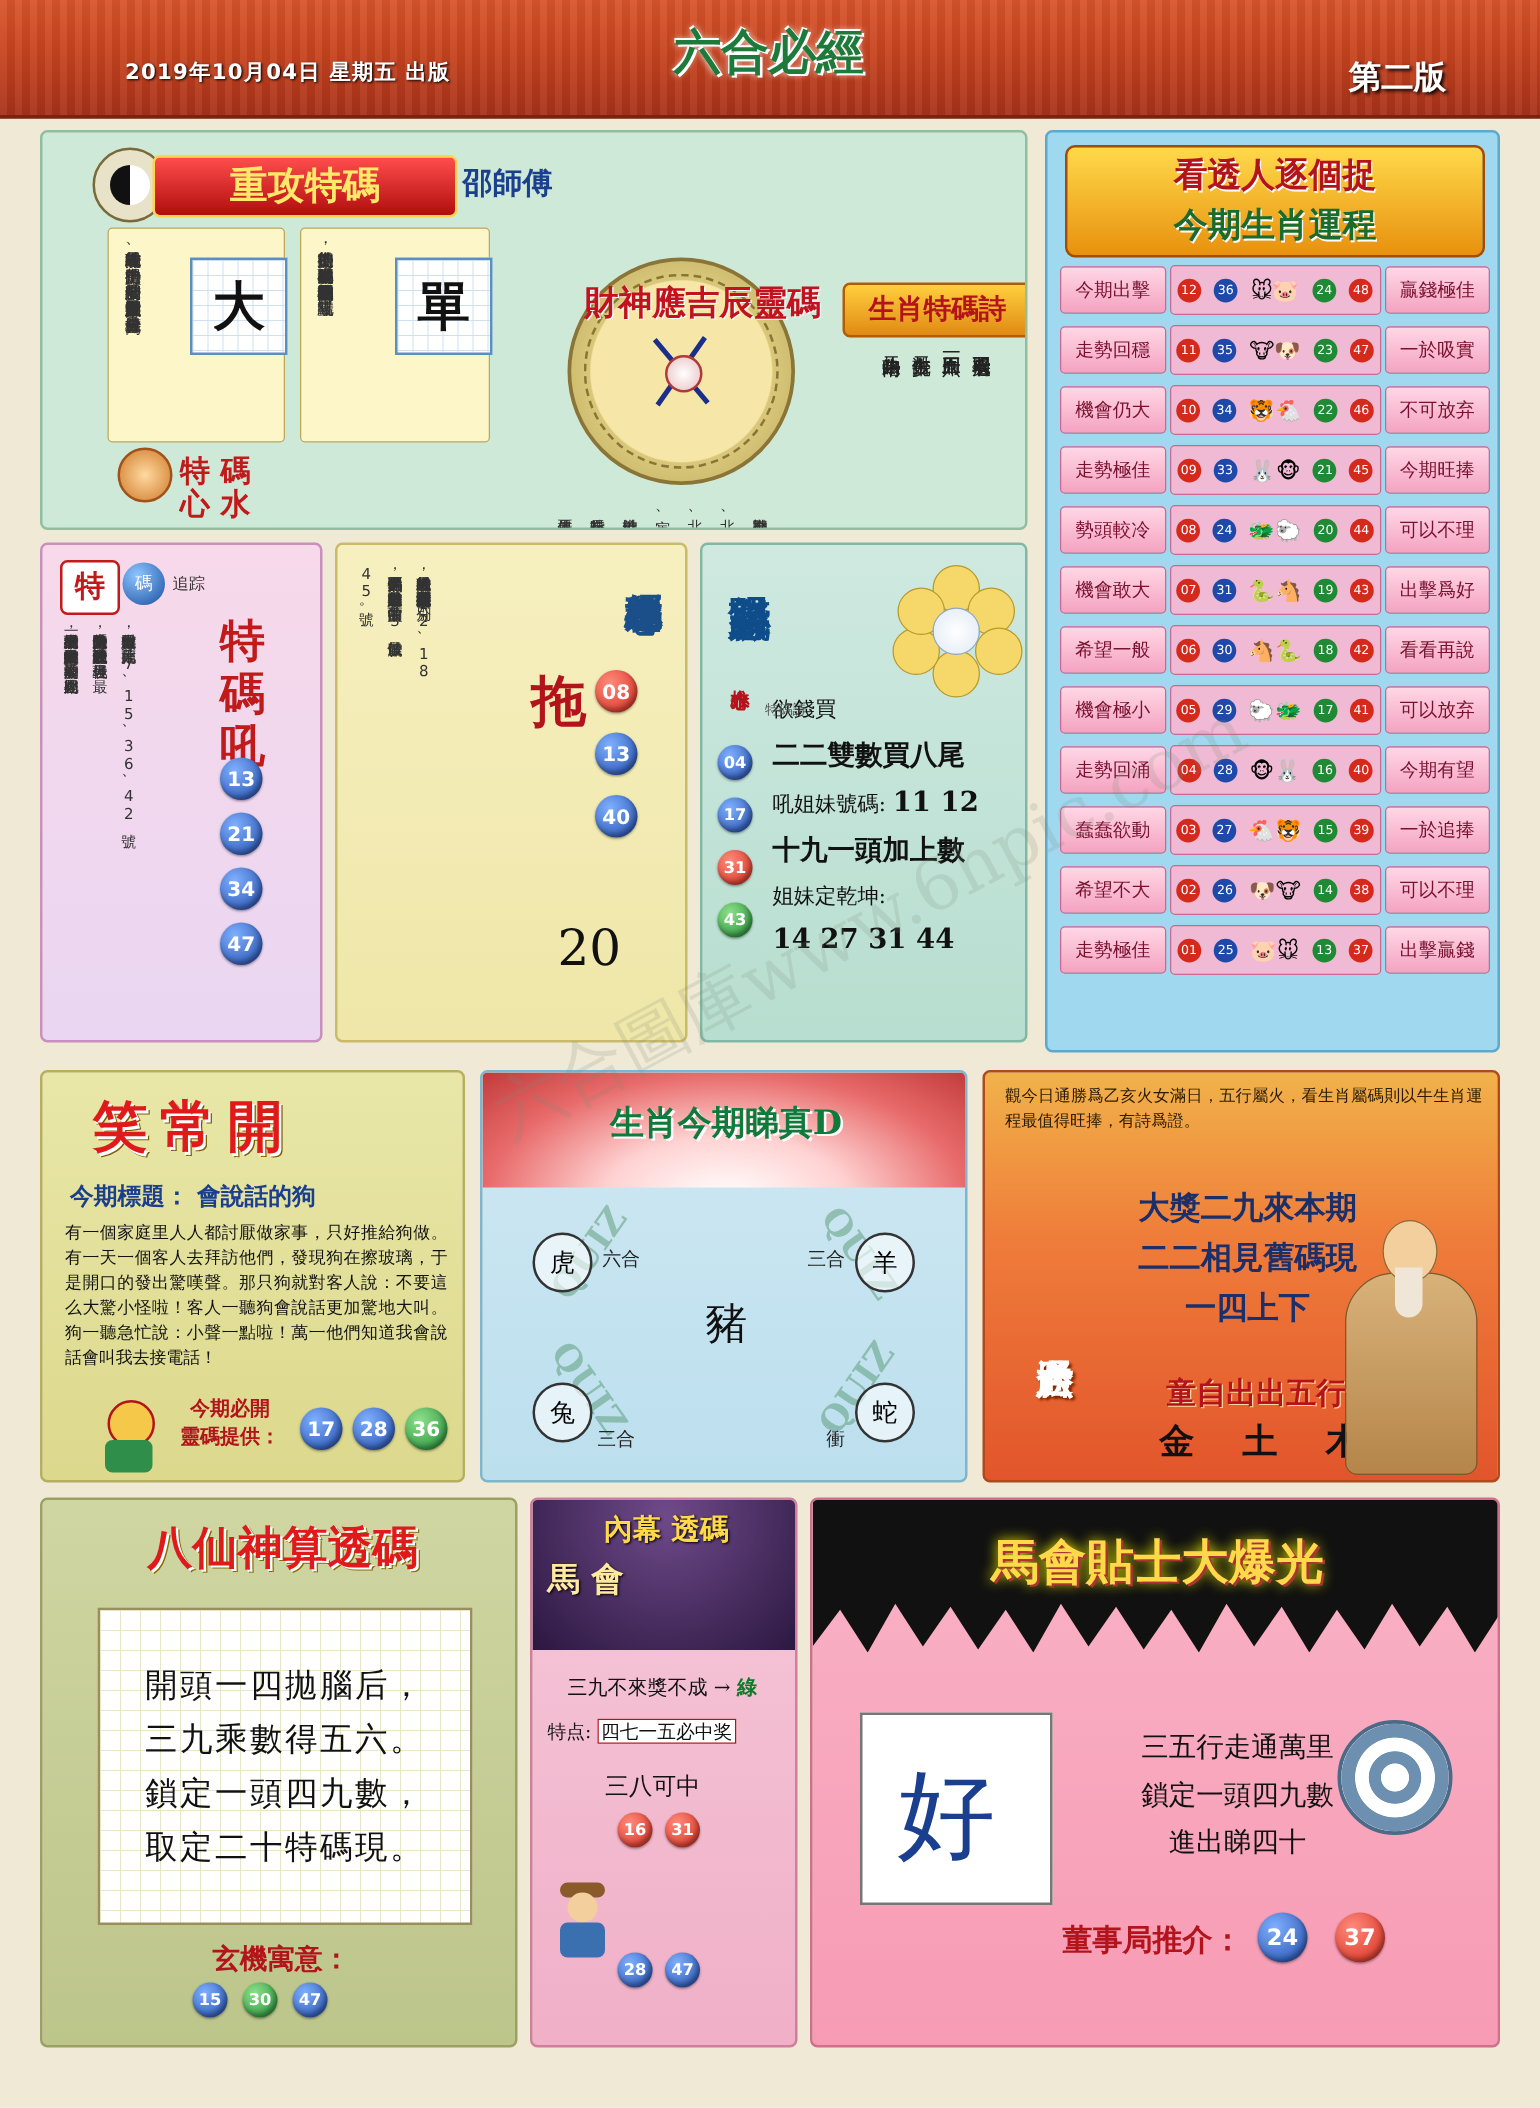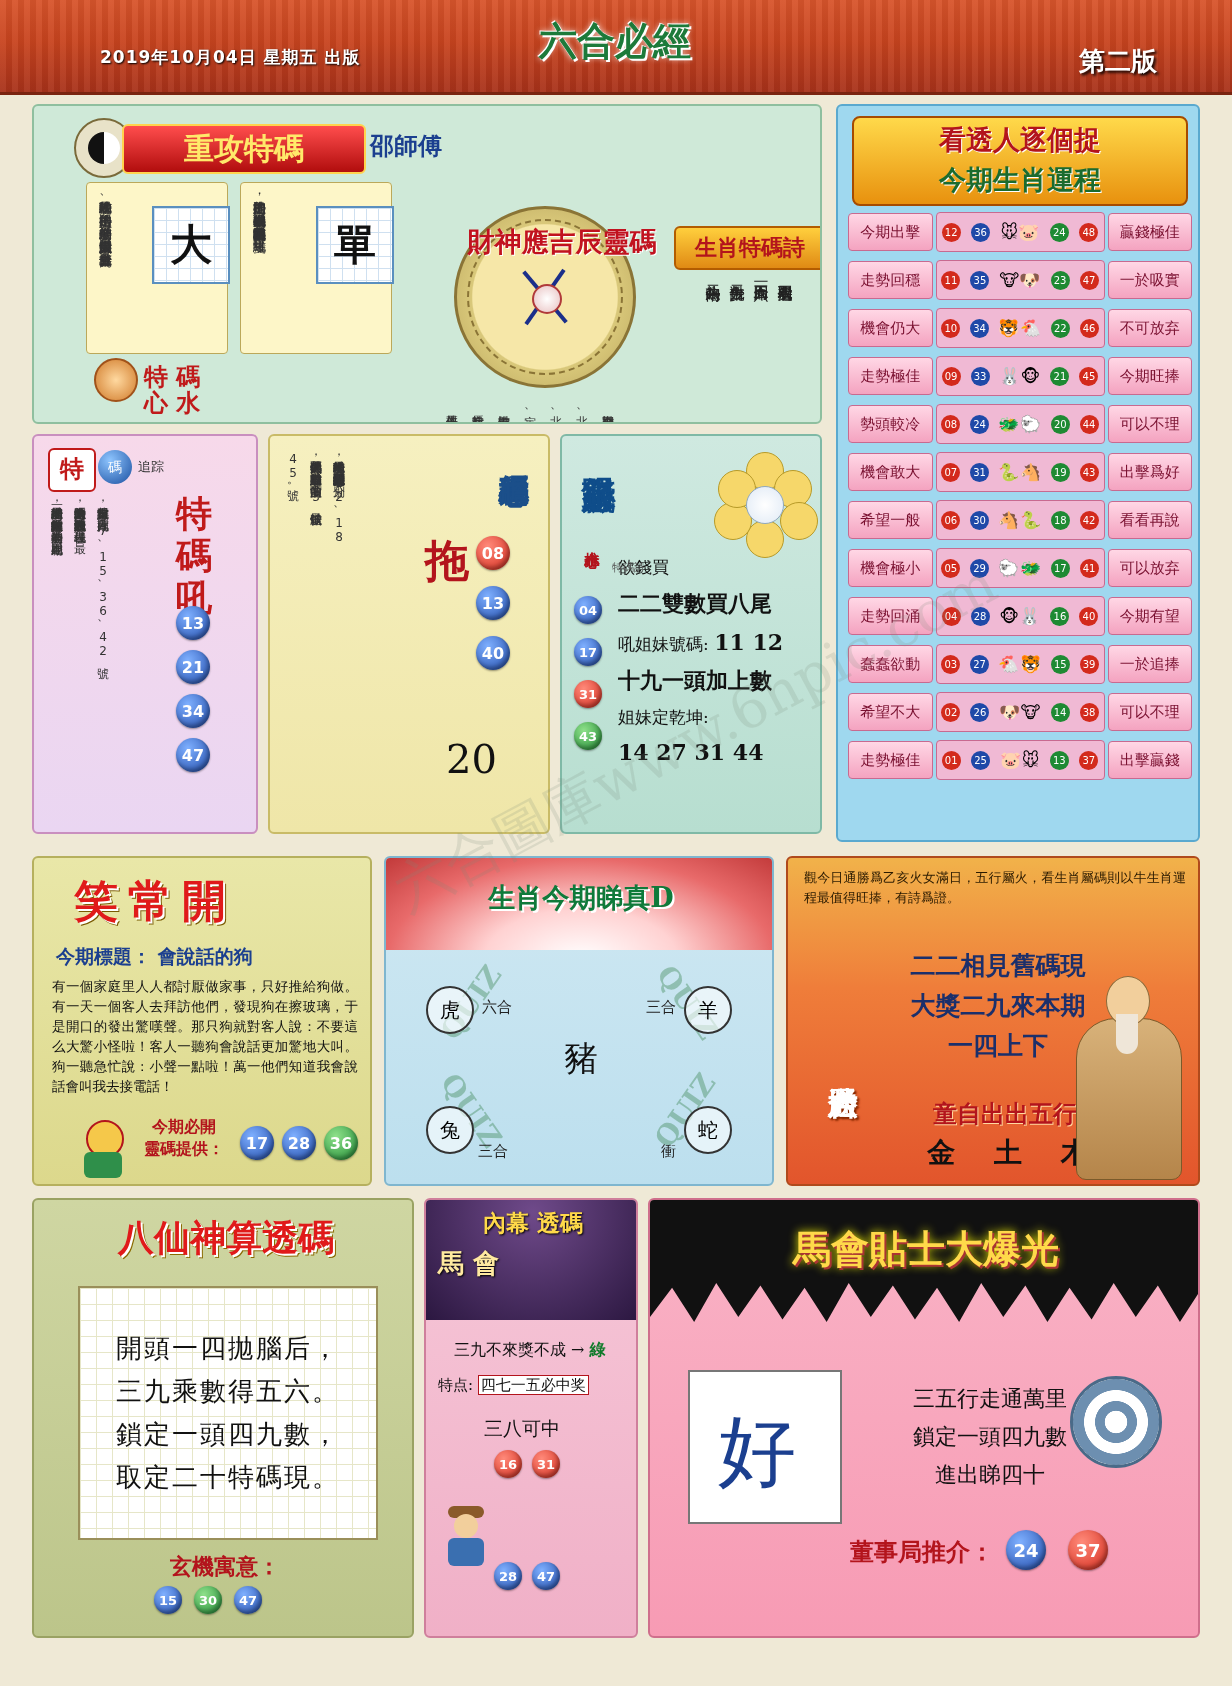--- a/index.html
+++ b/index.html
@@ -545,22 +545,22 @@
 
     <div class="p7-center">豬</div>
   </div>
 
   <div class="box" id="p8">
     <div class="p8-top">觀今日通勝爲乙亥火女滿日，五行屬火，看生肖屬碼則以牛生肖運程最值得旺捧，有詩爲證。</div>
     <div class="p8-side">
       <span class="vtext" style="height:150px;display:inline-block;">六合通勝</span>
     </div>
     <div class="p8-mid">
+      <div>大獎二九來本期</div>
       <div>二二相見舊碼現</div>
-      <div>大獎二九來本期</div>
       <div>一四上下</div>
     </div>
     <div class="p8-red">童自出出五行</div>
     <div class="p8-elem">
       <span>金</span>
       <span>土</span>
       <span>木</span>
     </div>
     <div class="sage">
       <div class="robe"></div>

